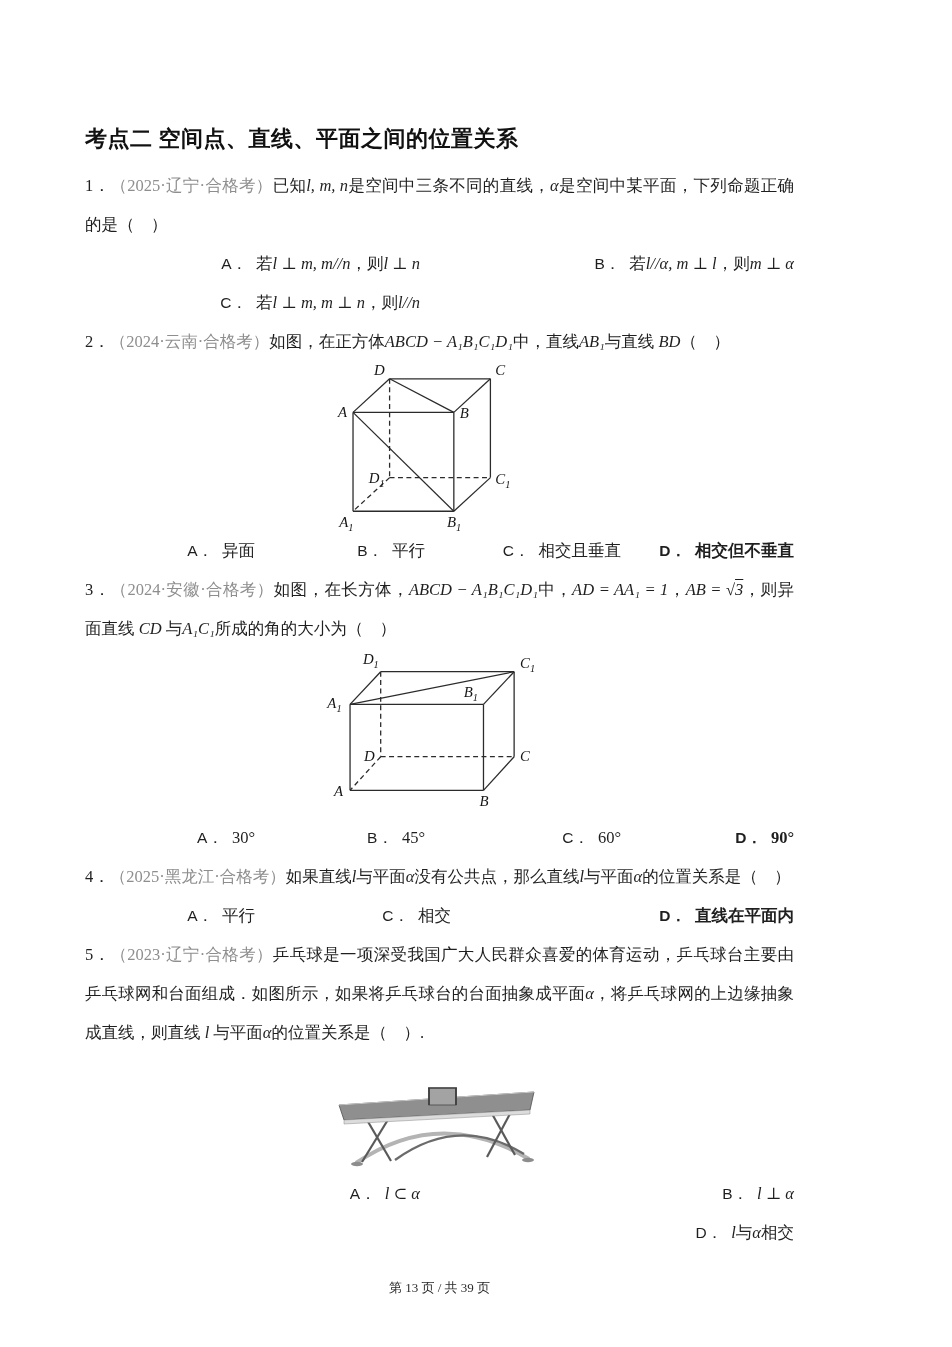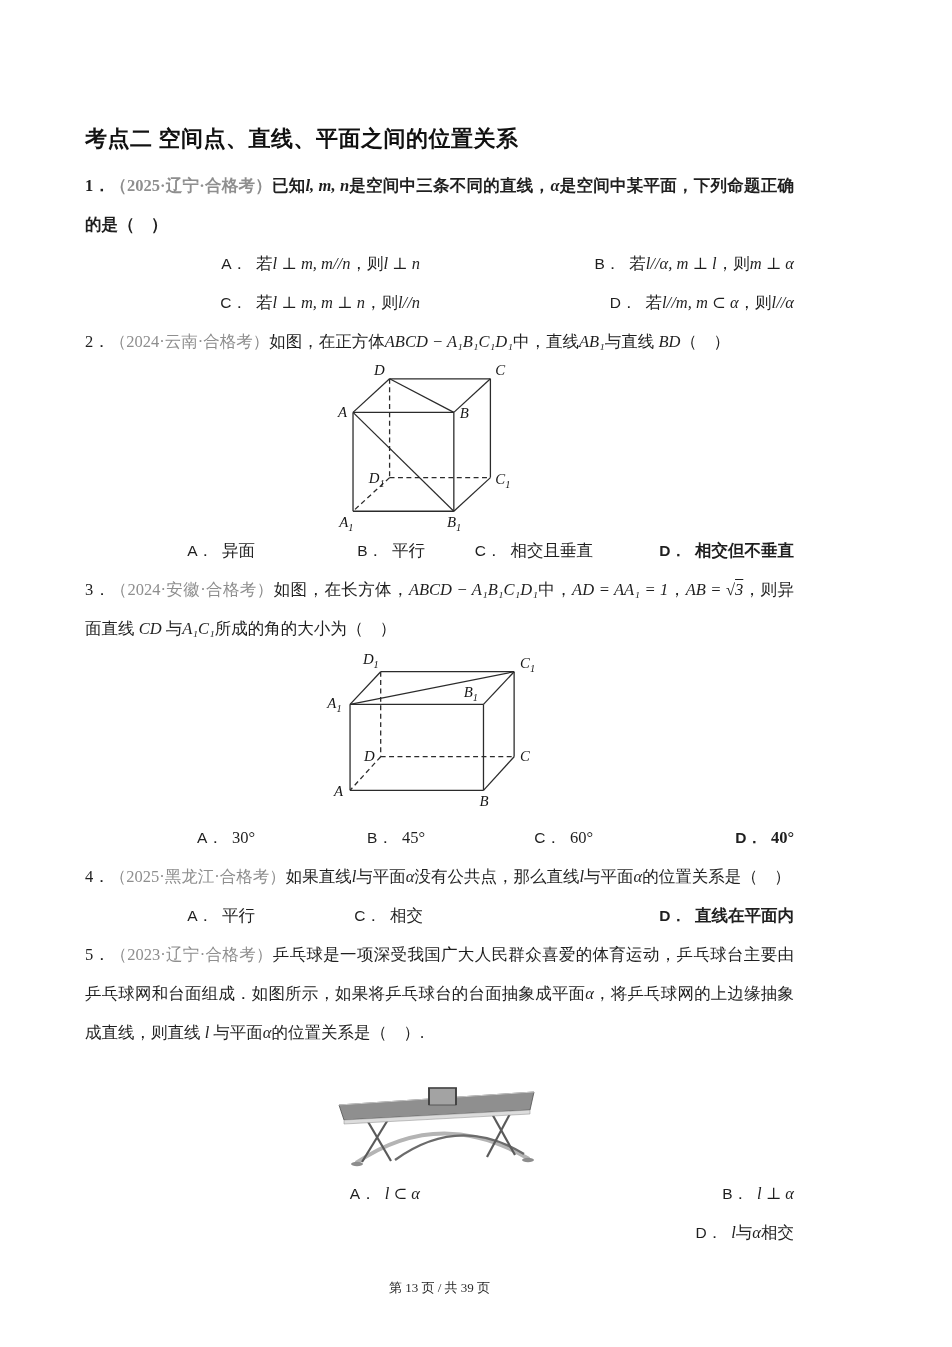--- a/index.html
+++ b/index.html
@@ -14,28 +14,28 @@
   .content{position:absolute;left:85px;right:82px;top:0;}
   .doc-title{
     margin:0;padding-top:124px;
     font-size:22px;font-weight:bold;line-height:30px;
     letter-spacing:0.5px;color:#111;
   }
   .stem{
     margin:0;font-size:16.5px;line-height:39px;
     text-align:justify;
   }
-  .q1-stem{margin-top:12px;font-weight:bold;}
+  .q1-stem{margin-top:12px;}
   .qnum{color:#1f1f1f;}
   .qsource{color:#8e8e8e;}
   .m{font-style:italic;font-family:"Liberation Serif","DejaVu Serif",serif;}
   .ol{text-decoration:overline;}
   .opts{display:flex;padding-left:25px;font-size:16.5px;line-height:39px;text-align:right;}
   .opts .olabel{font-family:"Liberation Sans","DejaVu Sans",sans-serif;margin-right:9px;font-size:15.5px;}
-  .c1{width:145px;} .c2{width:170px;} .c3{width:168px;} .c4{flex:1;font-weight:bold;}
+  .c1{width:145px;} .c2{width:170px;} .c3{width:168px;margin-left:28px;} .c4{flex:1;font-weight:bold;}
   .t1{width:310px;} .t2{flex:1;}
   .figure{display:flex;justify-content:center;align-items:center;height:170px;}
   .figure-img{display:flex;justify-content:center;align-items:flex-end;height:120px;padding-bottom:2px;}
   .vlabel{font-size:15px;font-style:italic;font-family:"Liberation Serif","DejaVu Serif",serif;fill:#151515;}
   .vsub{font-size:10.5px;}
   .footer{
     margin-top:26px;text-align:center;
     font-size:13px;color:#2a2a2a;line-height:20px;
   }
 </style>
@@ -48,21 +48,20 @@
     <h1 class="doc-title">考点二 空间点、直线、平面之间的位置关系</h1>
 
     <div>
       <p class="stem q1-stem"><span class="qnum">1．</span><span class="qsource">（2025·辽宁·合格考）</span><span><span>已知</span><span class="m">l, m, n</span><span>是空间中三条不同的直线，</span><span class="m">α</span><span>是空间中某平面，下列命题正确的是（　）</span></span></p>
       <div class="opts">
         <div class="t1"><span class="olabel">A．</span><span><span>若</span><span class="m">l ⊥ m, m//n</span><span>，则</span><span class="m">l ⊥ n</span></span></div>
         <div class="t2"><span class="olabel">B．</span><span><span>若</span><span class="m">l//α, m ⊥ l</span><span>，则</span><span class="m">m ⊥ α</span></span></div>
       </div>
       <div class="opts">
         <div class="t1"><span class="olabel">C．</span><span><span>若</span><span class="m">l ⊥ m, m ⊥ n</span><span>，则</span><span class="m">l//n</span></span></div>
-        <div class="t2"><span class="olabel">D．</span><span><span>若</span><span class="m">l//m, m ⊂ α</span><span>，则</span><span class="m">l//α</span></span></div>
       </div>
     </div>
 
     <div>
       <p class="stem"><span class="qnum">2．</span><span class="qsource">（2024·云南·合格考）</span><span><span>如图，在正方体</span><span class="m">ABCD − A₁B₁C₁D₁</span><span>中，直线</span><span class="m">AB₁</span><span>与直线 </span><span class="m">BD</span><span>（　）</span></span></p>
 
       <div class="figure">
         <svg width="220" height="170" viewBox="0 0 220 172">
           <g stroke="#2b2b2b" stroke-width="1.3">
             <line x1="59" y1="18" x2="161" y2="18"></line>
@@ -131,21 +130,21 @@
           <text class="vlabel" x="204" y="114"><tspan>C</tspan></text>
           <text class="vlabel" x="25" y="150" text-anchor="end"><tspan>A</tspan></text>
           <text class="vlabel" x="163" y="160"><tspan>B</tspan></text>
         </svg>
       </div>
 
       <div class="opts">
         <div class="c1"><span class="olabel">A．</span><span><span>30°</span></span></div>
         <div class="c2"><span class="olabel">B．</span><span><span>45°</span></span></div>
         <div class="c3"><span class="olabel">C．</span><span><span>60°</span></span></div>
-        <div class="c4"><span class="olabel">D．</span><span><span>40°</span></span></div>
+        <div class="c4"><span class="olabel">D．</span><span><span>90°</span></span></div>
       </div>
     </div>
 
     <div>
       <p class="stem"><span class="qnum">4．</span><span class="qsource">（2025·黑龙江·合格考）</span><span><span>如果直线</span><span class="m">l</span><span>与平面</span><span class="m">α</span><span>没有公共点，那么直线</span><span class="m">l</span><span>与平面</span><span class="m">α</span><span>的位置关系是（　）</span></span></p>
       <div class="opts">
         <div class="c1"><span class="olabel">A．</span><span><span>平行</span></span></div>
         <div class="c3"><span class="olabel">C．</span><span><span>相交</span></span></div>
         <div class="c4"><span class="olabel">D．</span><span><span>直线在平面内</span></span></div>
       </div>

